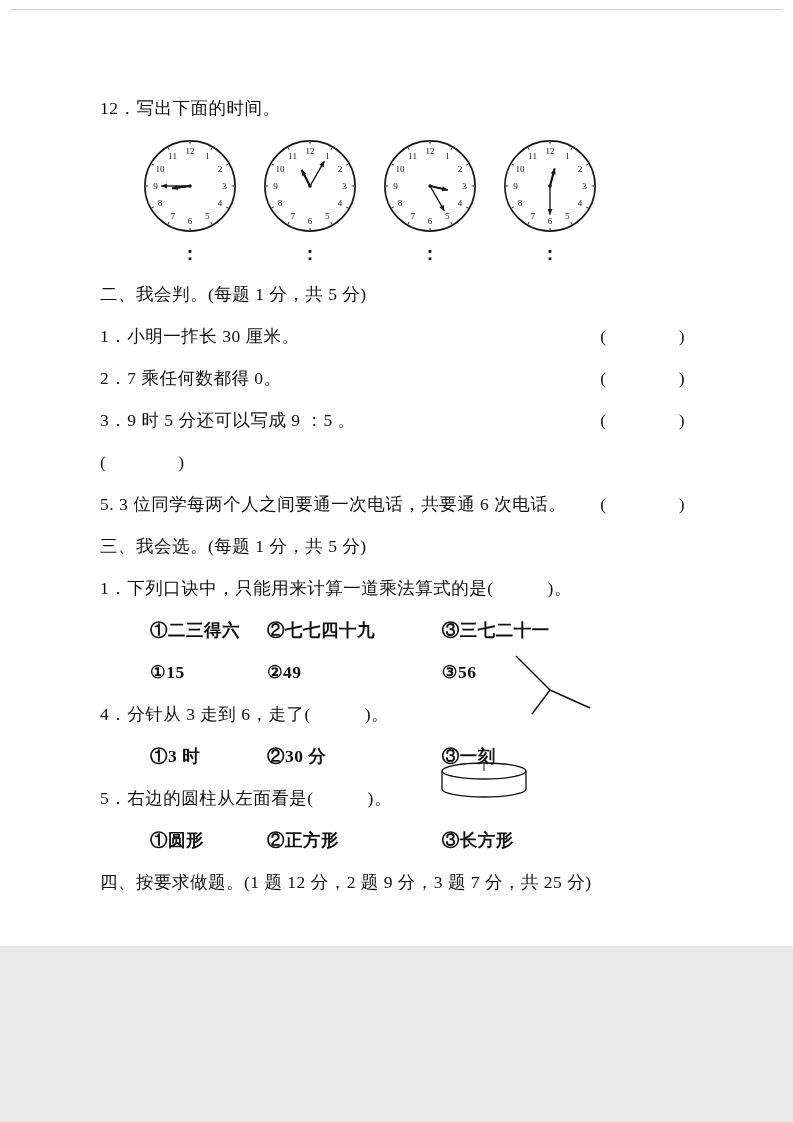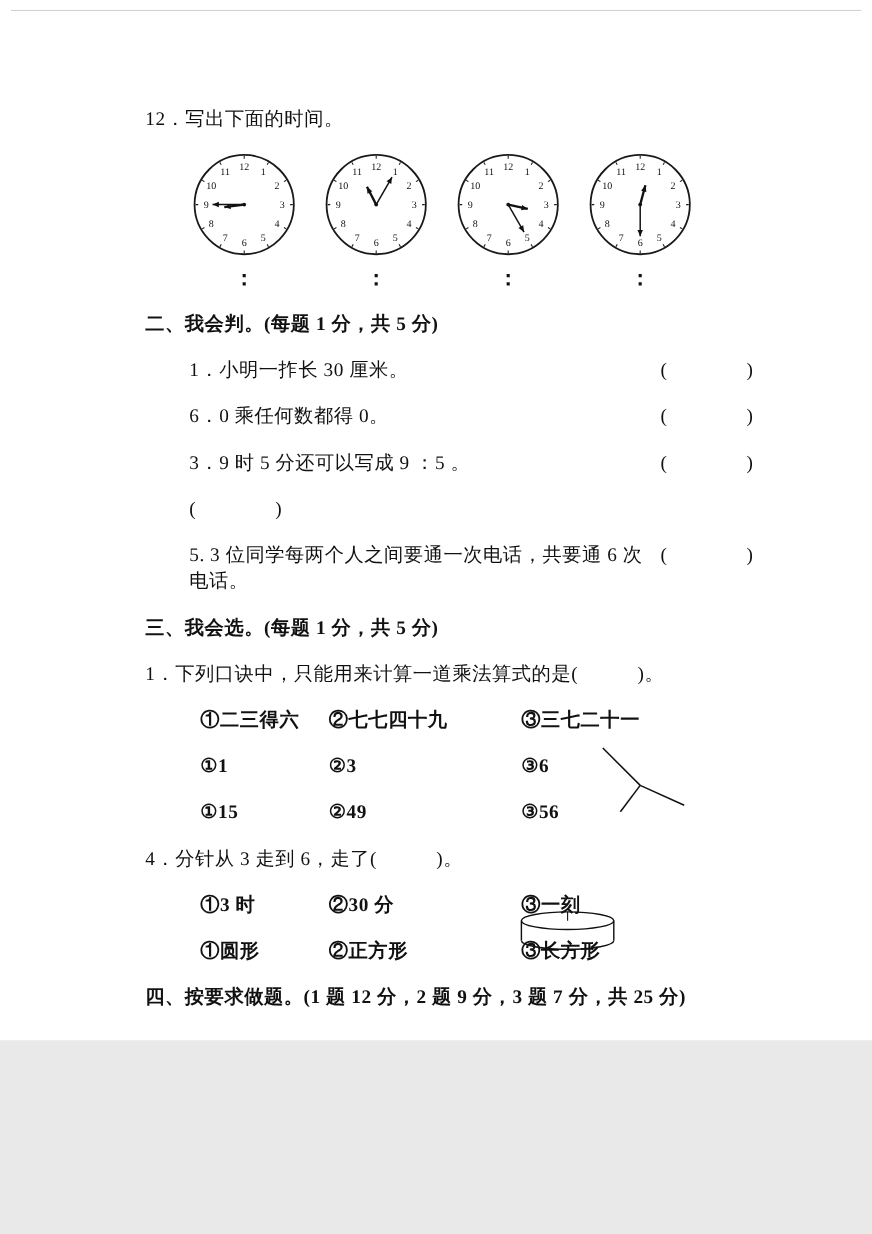--- a/index.html
+++ b/index.html
@@ -1,45 +1,45 @@
 <!DOCTYPE html>
 <html><head>
 <meta charset="utf-8">
 <style>
   * { box-sizing: border-box; margin: 0; padding: 0; }
   html,body { background:#e9e9e9; }
   body { width:793px; margin:0 auto; font-family:"Liberation Serif","DejaVu Serif",serif; }
   .page {
     position:relative; width:793px; height:946px; background:#ffffff;
-    color:#111; overflow:hidden;padding-left:32px;
+    color:#111; overflow:hidden;
   }
   .scan-top { position:absolute; top:9px; left:10px; right:10px; height:1px; background:#d2d2d2; }
   .scan-bottom { position:absolute; top:1086px; left:10px; right:10px; height:1px; background:#d6d6d6; }
   .scan-mark { position:absolute; top:1094px; left:356px; width:72px; height:4px; background:#a0a0a0; border-radius:2px; }
   .content { padding:96px 108px 0 100px; }
   .line { font-size:17.5px; line-height:24px; margin-bottom:18px; letter-spacing:0.5px; }
   
   .clock-row { display:flex; gap:24px; margin:4px 0 2px 42px; }
   .clock-cell { display:flex; flex-direction:column; align-items:center; width:96px; }
   .clock { width:96px; height:96px; }
   .clock svg { display:block; }
   .time-colon { font-size:19px; font-weight:700; margin-top:8px; line-height:24px; }
   .clock-block { margin-bottom:16px; }
   
-  .judge-item { display:flex; justify-content:space-between;margin-left:40px; }
+  .judge-item { display:flex; justify-content:space-between; }
   .judge-item .paren { white-space:pre; }
   
   .citem { position:relative; }
   .options { padding-left:50px;font-weight:bold; }
   .opt { display:inline-block; }
   .opt.o1 { width:112px; }
   .opt.o2 { width:170px; }
   .fig-angles { position:absolute; left:398px; top:-6px; }
   .fig-cylinder { position:absolute; left:336px; top:-26px; }
-  .sec-title { margin-top:2px;font-weight:bold; }
+  .sec-title { margin-top:2px; }
 </style>
 </head>
 <body>
 
 <div class="page">
   <div class="scan-top"></div>
   <div class="scan-bottom"></div>
   <div class="scan-mark"></div>
 
   <div class="content">
@@ -199,21 +199,21 @@
     </section>
 
     <section>
       <div class="line sec-title">二、我会判。(每题 1 分，共 5 分)</div>
 
       <div class="line judge-item">
         <span>1．小明一拃长 30 厘米。</span>
         <span class="paren">(　　　　)</span>
       </div>
       <div class="line judge-item">
-        <span>6．0 乘任何数都得 0。</span>
+        <span>2．7 乘任何数都得 0。</span>
         <span class="paren">(　　　　)</span>
       </div>
       <div class="line judge-item">
         <span>3．9 时 5 分还可以写成 9 ：5 。</span>
         <span class="paren">(　　　　)</span>
       </div>
       <div class="line judge-item">
         <span class="paren">(　　　　)</span>
       </div>
       <div class="line judge-item">
@@ -233,45 +233,41 @@
           <span class="opt o3">③三七二十一</span>
         </div>
       </div>
 
       <div class="citem">
         <svg class="fig-angles" width="100" height="62" viewBox="0 0 100 62">
           <line x1="18" y1="2" x2="52" y2="36" stroke="#111" stroke-width="1.4"></line>
           <line x1="52" y1="36" x2="92" y2="54" stroke="#111" stroke-width="1.4"></line>
           <line x1="52" y1="36" x2="34" y2="60" stroke="#111" stroke-width="1.4"></line>
         </svg>
-        <div class="line options">
-          <span class="opt o1">①1</span>
-          <span class="opt o2">②3</span>
-          <span class="opt o3">③6</span>
-        </div>
       </div>
 
       <div class="citem">
         <div class="line options">
           <span class="opt o1">①15</span>
           <span class="opt o2">②49</span>
           <span class="opt o3">③56</span>
         </div>
       </div>
 
       <div class="citem">
         <div class="line">4．分针从 3 走到 6，走了(　　　)。</div>
         <div class="line options">
           <span class="opt o1">①3 时</span>
           <span class="opt o2">②30 分</span>
           <span class="opt o3">③一刻</span>
         </div>
       </div>
 
       <div class="citem">
+        <div class="line">5．右边的圆柱从左面看是(　　　)。</div>
         <svg class="fig-cylinder" width="96" height="42" viewBox="0 0 96 42">
           <ellipse cx="48" cy="11" rx="42" ry="8" fill="none" stroke="#111" stroke-width="1.3"></ellipse>
           <line x1="6" y1="11" x2="6" y2="29" stroke="#111" stroke-width="1.3"></line>
           <line x1="90" y1="11" x2="90" y2="29" stroke="#111" stroke-width="1.3"></line>
           <path d="M6,29 A42,8 0 0 0 90,29" fill="none" stroke="#111" stroke-width="1.3"></path>
           <line x1="48" y1="3" x2="48" y2="11" stroke="#111" stroke-width="1"></line>
         </svg>
         <div class="line options">
           <span class="opt o1">①圆形</span>
           <span class="opt o2">②正方形</span>

